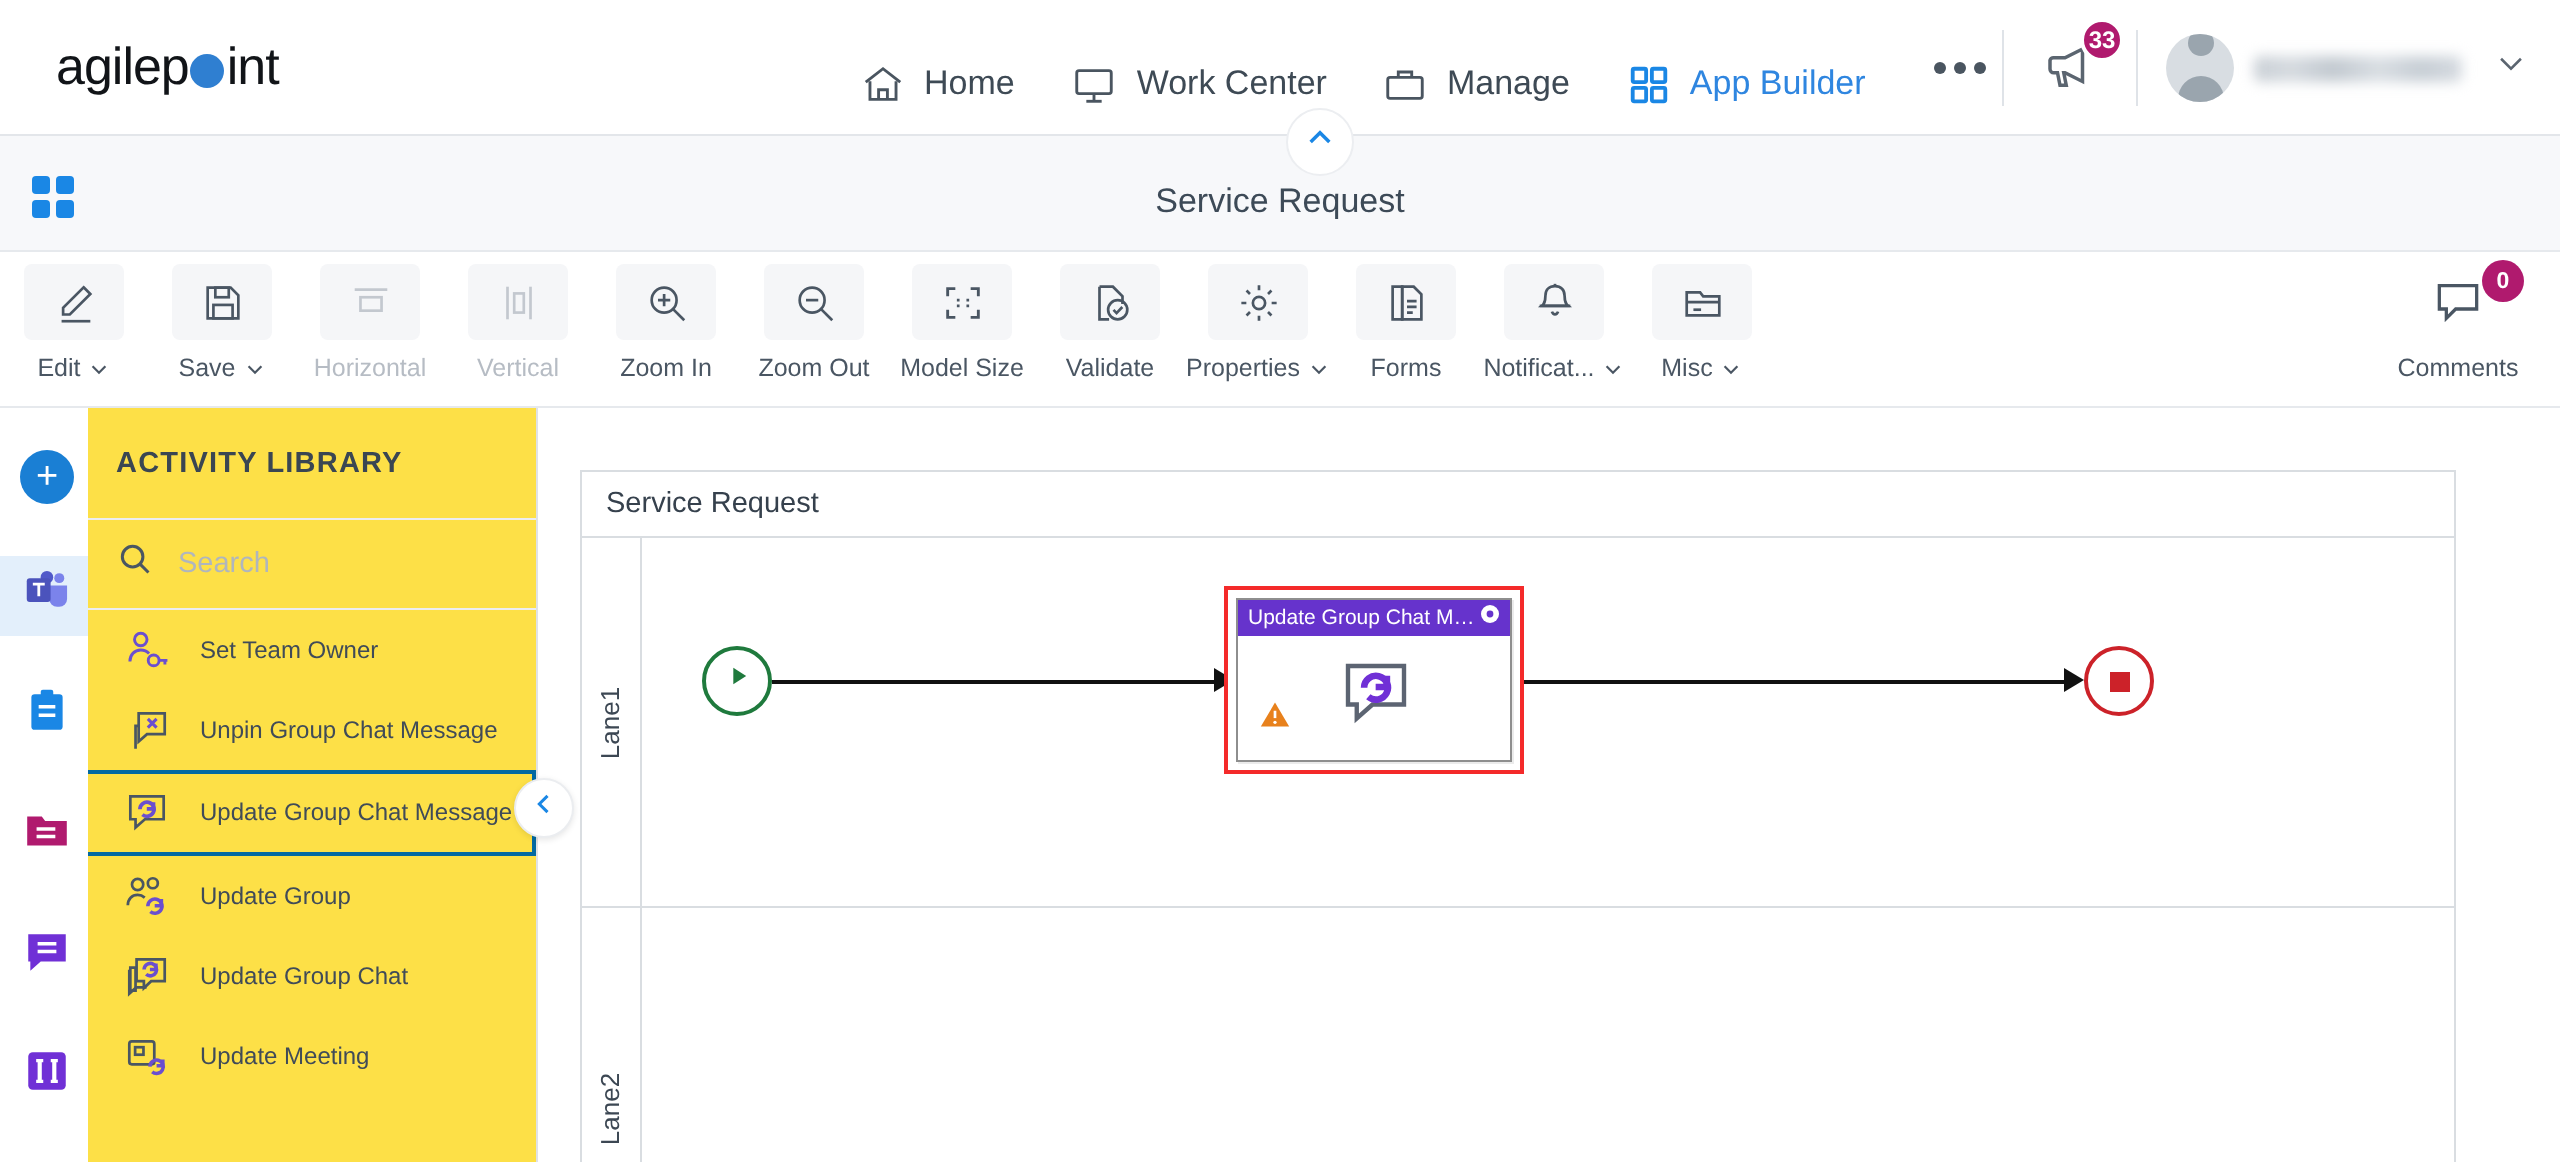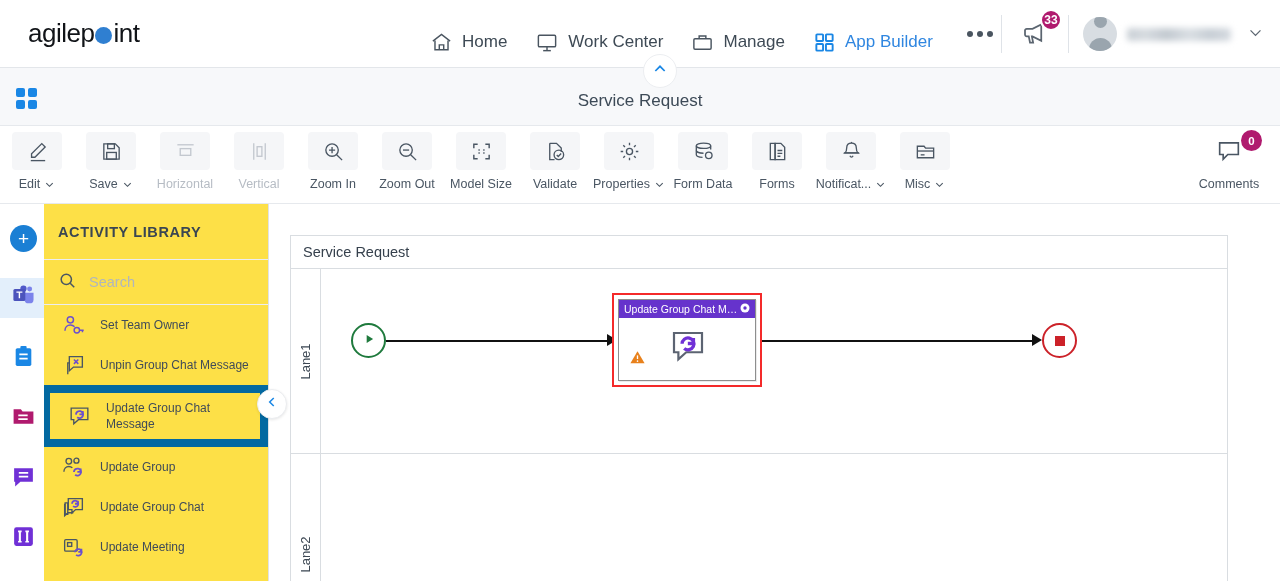--- a/index.html
+++ b/index.html
@@ -174,21 +174,21 @@
   }
   .lib-search input::placeholder { color: #b0b6bd; }
   .lib-list { overflow: hidden; }
   .lib-item {
     display: flex; align-items: center; gap: 12px;
     padding: 7px 8px 7px 14px; cursor: pointer;
     min-height: 40px;
   }
   .lib-item-label { font-size: 12px; color: #404b58; line-height: 1.35; }
   .lib-item.highlighted {
-    border: 8px solid #0369a1;
+    border: 2px solid #0369a1;
     margin-left: -2px;
     padding-left: 14px;
   }
   .lib-icon { width: 30px; flex-shrink: 0; display:flex; align-items:center; justify-content:center;}
   .panel-collapse {
     position: absolute; left: 257px; top: 389px;
     width: 30px; height: 30px; border-radius: 50%;
     background: #fff; border: 1px solid #ebedf0;
     display: flex; align-items: center; justify-content: center;
     cursor: pointer; z-index: 7;
@@ -503,34 +503,20 @@
       </svg>
     </div>
     <div class="tb-label">
         <span>Properties</span>
       <svg width="11" height="11" viewBox="0 0 24 24" fill="none" stroke="#4a5663" stroke-width="2.4">
           <path d="M5 9l7 7 7-7"></path>
         </svg>
     </div>
   </div>
 
-  <div class="tb-item">
-    <div class="tb-icon-box">
-      <svg width="23" height="23" viewBox="0 0 24 24" fill="none" stroke="#4a5663" stroke-width="1.4">
-        <ellipse cx="12" cy="6" rx="7.5" ry="2.8"></ellipse>
-        <path d="M4.5 6v5c0 1.5 3.4 2.8 7.5 2.8"></path>
-        <path d="M19.5 6v4"></path>
-        <path d="M4.5 11v4.5c0 1.5 3 2.6 6.5 2.7"></path>
-        <circle cx="17.5" cy="16" r="3.4"></circle>
-      </svg>
-    </div>
-    <div class="tb-label">
-        <span>Form Data</span>
-      </div>
-  </div>
 
   <div class="tb-item">
     <div class="tb-icon-box">
       <svg width="23" height="23" viewBox="0 0 24 24" fill="none" stroke="#4a5663" stroke-width="1.4">
         <path d="M4.5 3.5h5v17h-5z"></path>
           <path d="M9.5 3.5h6l4 4v13h-10z"></path>
         <path d="M12 11h5M12 14h5M12 17h3"></path>
       </svg>
     </div>
     <div class="tb-label">

